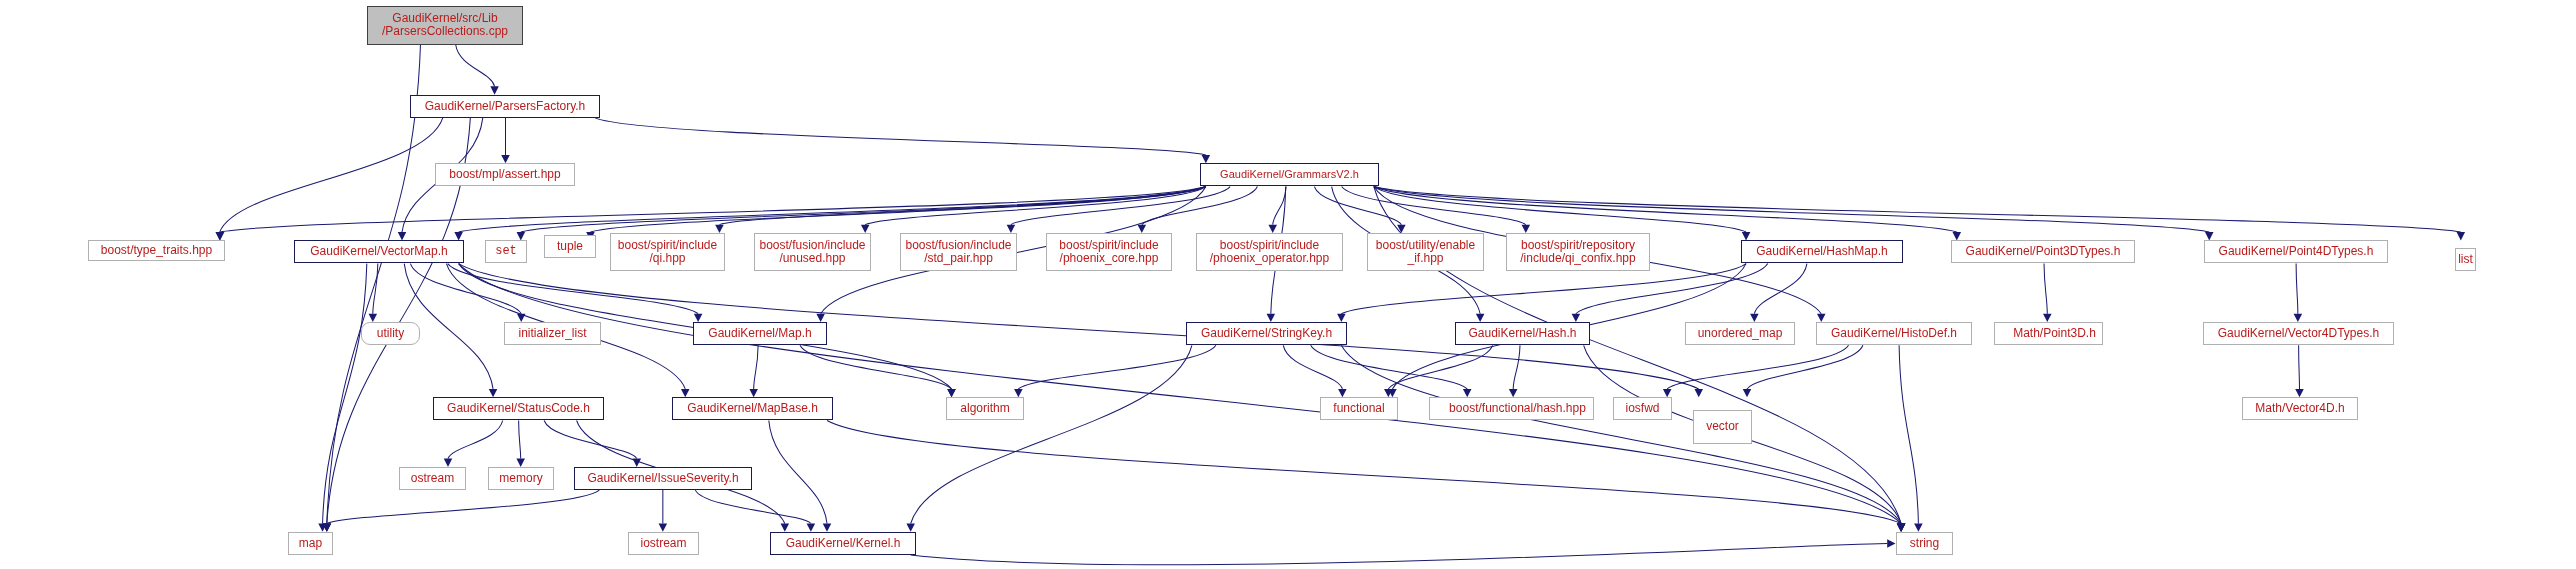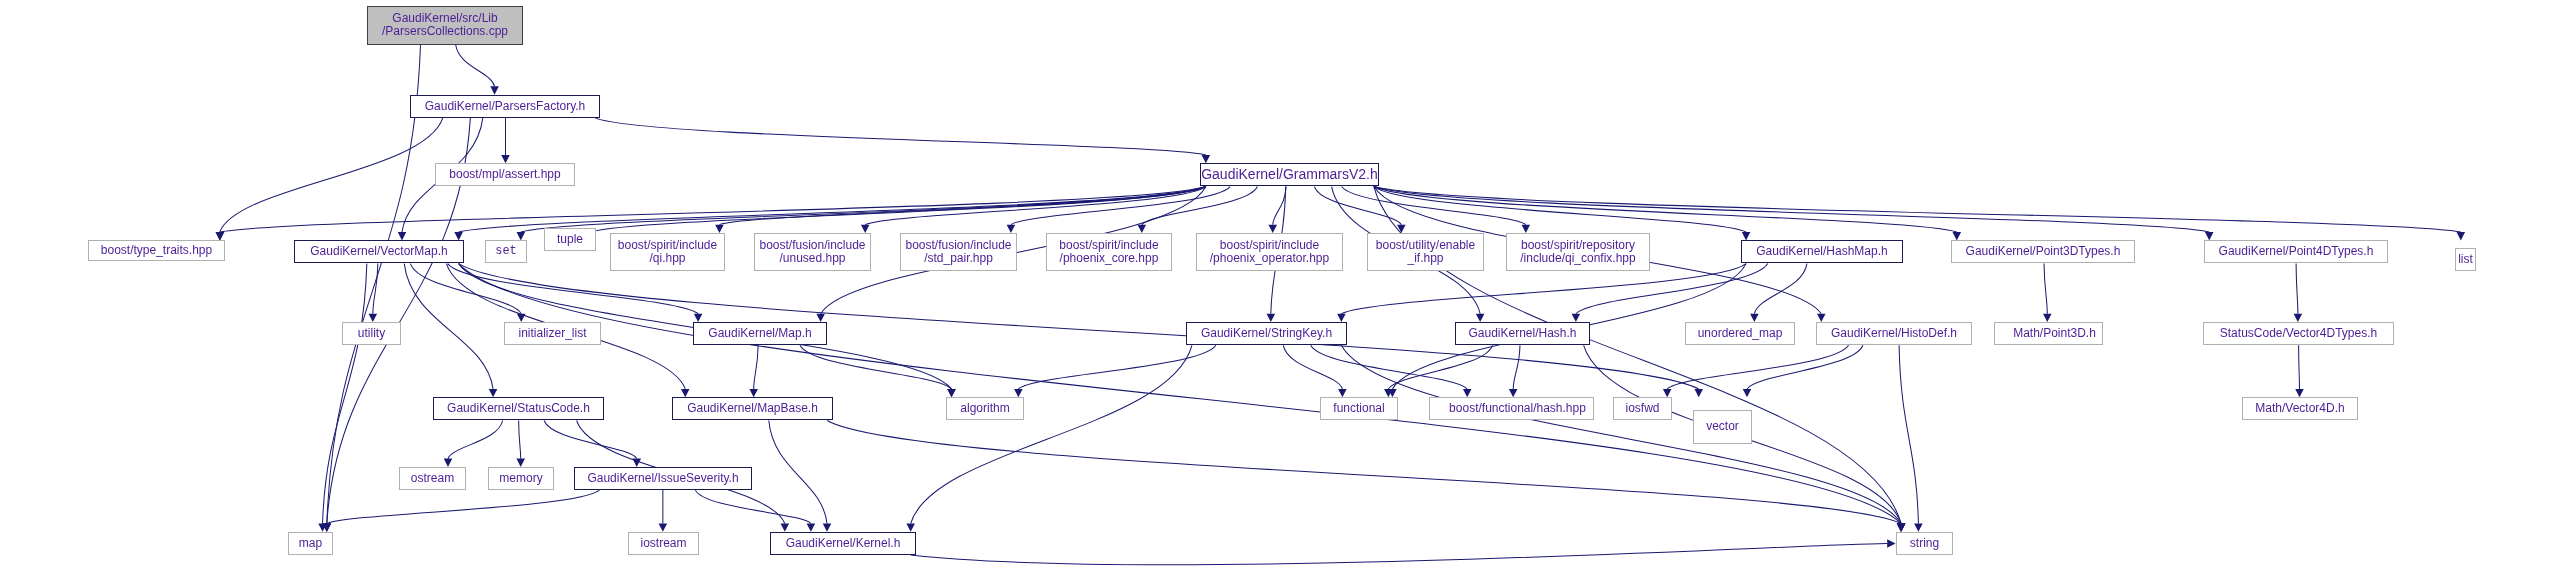--- a/index.html
+++ b/index.html
@@ -25,21 +25,21 @@
     pointer-events: none;
   }
   .node {
     position: absolute;
     box-sizing: border-box;
     display: flex;
     align-items: center;
     justify-content: center;
     text-align: center;
     line-height: 1.12;
-    color: #4c1d95;
+    color: #b91c1c;
     background: #ffffff;
     white-space: pre-line;
     letter-spacing: 0px;
     z-index: 5;
   }
   
   .node.ext {
     border: 0.9px solid #b0b0b0;
   }
   .node.proj {
@@ -185,52 +185,52 @@
       <path d="M 0 0 L -9 -4.6 L -9 4.6 Z" transform="translate(714 573) rotate(90)" fill="#191970"></path>
       <path d="M 749.01 528 C 758.9684 548.25, 863.5316 552.75, 873.49 564" fill="none" stroke="#191970" stroke-width="1.1"></path>
       <path d="M 0 0 L -9 -4.6 L -9 4.6 Z" transform="translate(873.49 573) rotate(90)" fill="#191970"></path>
       <path d="M 981 598 C 1246.25 627.375, 1952 585.5, 2033 585.5" fill="none" stroke="#191970" stroke-width="1.1"></path>
       <path d="M 0 0 L -9 -4.6 L -9 4.6 Z" transform="translate(2042 585.5) rotate(0)" fill="#191970"></path>
     </svg>
 <div class="node current" style="left: 367px; top: 5.6px; width: 156px; height: 39px; font-size: 12px;">GaudiKernel/src/Lib
 /ParsersCollections.cpp</div>
     <div class="node proj" style="left: 410px; top: 95px; width: 190px; height: 23px; font-size: 12px;">GaudiKernel/ParsersFactory.h</div>
     <div class="node ext" style="left: 435px; top: 163px; width: 140px; height: 23px; font-size: 12px;">boost/mpl/assert.hpp</div>
-    <div class="node proj" style="left: 1200px; top: 163px; width: 179px; height: 23px; font-size: 14px;">GaudiKernel/GrammarsV2.h</div>
+    <div class="node proj" style="left: 1200px; top: 163px; width: 179px; height: 23px; font-size: 11px;">GaudiKernel/GrammarsV2.h</div>
     <div class="node ext" style="left: 88px; top: 240px; width: 137px; height: 21px; font-size: 12px;">boost/type_traits.hpp</div>
     <div class="node proj" style="left: 294px; top: 240px; width: 170px; height: 23px; font-size: 12px;">GaudiKernel/VectorMap.h</div>
     <div class="node ext" style="left: 485px; top: 240px; width: 42px; height: 23px; font-size: 12px; font-family: Liberation Mono, monospace;">set</div>
-    <div class="node ext" style="left: 544px; top: 228px; width: 52px; height: 23px; font-size: 12px;">tuple</div>
+    <div class="node ext" style="left: 544px; top: 235px; width: 52px; height: 23px; font-size: 12px;">tuple</div>
     <div class="node ext" style="left: 610px; top: 233px; width: 115px; height: 38px; font-size: 12px;">boost/spirit/include
 /qi.hpp</div>
     <div class="node ext" style="left: 754px; top: 233px; width: 117px; height: 38px; font-size: 12px;">boost/fusion/include
 /unused.hpp</div>
     <div class="node ext" style="left: 900px; top: 233px; width: 117px; height: 38px; font-size: 12px;">boost/fusion/include
 /std_pair.hpp</div>
     <div class="node ext" style="left: 1046px; top: 233px; width: 126px; height: 38px; font-size: 12px;">boost/spirit/include
 /phoenix_core.hpp</div>
     <div class="node ext" style="left: 1196px; top: 233px; width: 147px; height: 38px; font-size: 12px;">boost/spirit/include
 /phoenix_operator.hpp</div>
     <div class="node ext" style="left: 1367px; top: 233px; width: 117px; height: 38px; font-size: 12px;">boost/utility/enable
 _if.hpp</div>
     <div class="node ext" style="left: 1506px; top: 233px; width: 144px; height: 38px; font-size: 12px;">boost/spirit/repository
 /include/qi_confix.hpp</div>
     <div class="node proj" style="left: 1741px; top: 240px; width: 162px; height: 23px; font-size: 12px;">GaudiKernel/HashMap.h</div>
     <div class="node ext" style="left: 1951px; top: 240px; width: 184px; height: 23px; font-size: 12px;">GaudiKernel/Point3DTypes.h</div>
     <div class="node ext" style="left: 2204px; top: 240px; width: 184px; height: 23px; font-size: 12px;">GaudiKernel/Point4DTypes.h</div>
     <div class="node ext" style="left: 2455px; top: 248px; width: 21px; height: 23px; font-size: 12px;">list</div>
-    <div class="node ext" style="left: 342px; top: 322px; width: 59px; height: 23px; font-size: 12px;">utility</div>
+    <div class="node ext" style="left: 361px; top: 322px; width: 59px; height: 23px; font-size: 12px; border-radius: 9px;">utility</div>
     <div class="node ext" style="left: 504px; top: 322px; width: 97px; height: 23px; font-size: 12px;">initializer_list</div>
     <div class="node proj" style="left: 693px; top: 322px; width: 134px; height: 23px; font-size: 12px;">GaudiKernel/Map.h</div>
     <div class="node proj" style="left: 1186px; top: 322px; width: 161px; height: 23px; font-size: 12px;">GaudiKernel/StringKey.h</div>
     <div class="node proj" style="left: 1455px; top: 322px; width: 135px; height: 23px; font-size: 12px;">GaudiKernel/Hash.h</div>
     <div class="node ext" style="left: 1685px; top: 322px; width: 110px; height: 23px; font-size: 12px;">unordered_map</div>
     <div class="node ext" style="left: 1816px; top: 322px; width: 156px; height: 23px; font-size: 12px;">GaudiKernel/HistoDef.h</div>
     <div class="node ext" style="left: 1994px; top: 322px; width: 109px; height: 23px; font-size: 12px; padding-left: 12px;">Math/Point3D.h</div>
-    <div class="node ext" style="left: 2203px; top: 322px; width: 191px; height: 23px; font-size: 12px;">StatusCode/Vector4DTypes.h</div>
+    <div class="node ext" style="left: 2203px; top: 322px; width: 191px; height: 23px; font-size: 12px;">GaudiKernel/Vector4DTypes.h</div>
     <div class="node proj" style="left: 433px; top: 397px; width: 171px; height: 23px; font-size: 12px;">GaudiKernel/StatusCode.h</div>
     <div class="node proj" style="left: 672px; top: 397px; width: 161px; height: 23px; font-size: 12px;">GaudiKernel/MapBase.h</div>
     <div class="node ext" style="left: 946px; top: 397px; width: 78px; height: 23px; font-size: 12px;">algorithm</div>
     <div class="node ext" style="left: 1320px; top: 397px; width: 78px; height: 23px; font-size: 12px;">functional</div>
     <div class="node ext" style="left: 1429px; top: 397px; width: 165px; height: 23px; font-size: 12px; padding-left: 12px;">boost/functional/hash.hpp</div>
     <div class="node ext" style="left: 1613px; top: 397px; width: 59px; height: 23px; font-size: 12px;">iosfwd</div>
     <div class="node ext" style="left: 1693px; top: 397px; width: 59px; height: 34px; font-size: 12px; margin-top: 13px;">vector</div>
     <div class="node ext" style="left: 2242px; top: 397px; width: 116px; height: 23px; font-size: 12px;">Math/Vector4D.h</div>
     <div class="node ext" style="left: 399px; top: 467px; width: 67px; height: 23px; font-size: 12px;">ostream</div>
     <div class="node ext" style="left: 488px; top: 467px; width: 66px; height: 23px; font-size: 12px;">memory</div>

